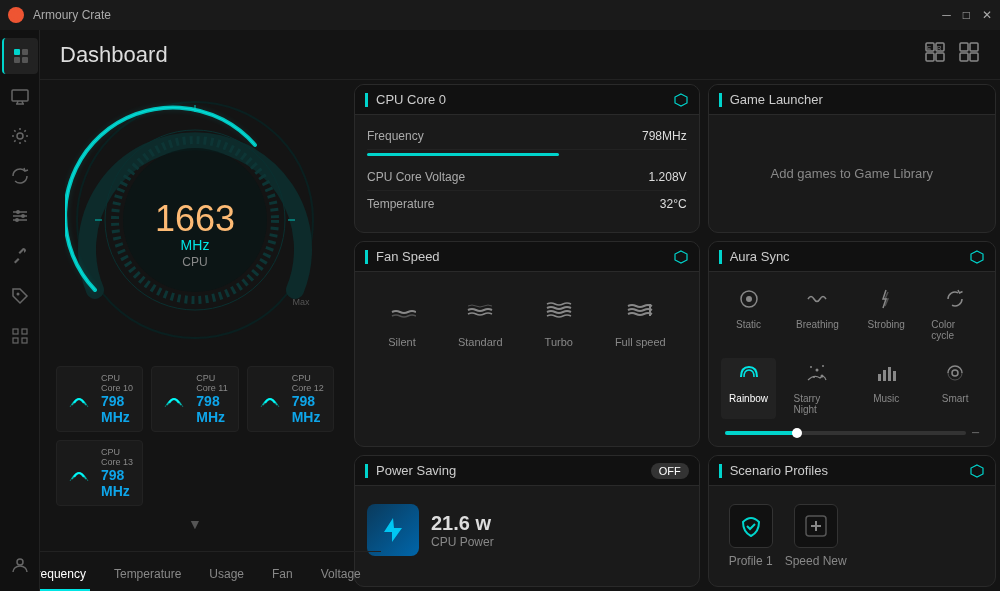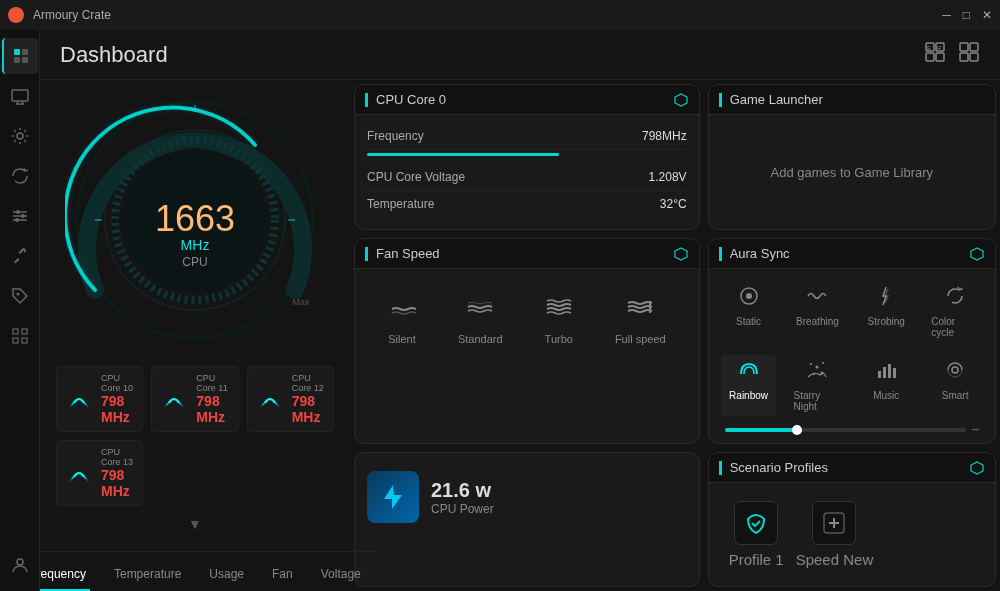--- a/index.html
+++ b/index.html
@@ -133,21 +133,21 @@
       gap: 8px;
     }
     .core-icon {
       width: 28px;
       height: 28px;
       position: relative;
     }
     .core-icon svg { width: 28px; height: 28px; }
     .core-info {}
     .core-name { font-size: 9px; color: #888; }
-    .core-freq { font-size: 14px; color: #ef4444; font-weight: 600; }
+    .core-freq { font-size: 14px; color: #0ea5e9; font-weight: 600; }
     
     .bottom-tabs {
       height: 40px;
       display: flex;
       align-items: flex-end;
       padding: 0 16px;
       gap: 20px;
       border-top: 1px solid #222;
       margin-top: auto;
     }
@@ -335,21 +335,21 @@
       padding: 10px 8px;
       align-items: center;
     }
     .profile-item {
       display: flex;
       flex-direction: column;
       align-items: center;
       gap: 6px;
       cursor: pointer;
       color: #888;
-      font-size: 15px;
+      font-size: 12px;
     }
     .profile-icon {
       width: 44px;
       height: 44px;
       background: #111;
       border: 1px solid #333;
       border-radius: 6px;
       display: flex;
       align-items: center;
       justify-content: center;
@@ -811,20 +811,29 @@
                 </div>
                 <span style="color:#888;font-size:10px;">─</span>
               </div>
             </div>
           </div>
         </div>
 
         <div class="panels-row" style="flex: 0.8;">
 
           <div class="panel-card power-panel" style="flex:1.2;">
+            <div class="panel-header">
+              <div style="display:flex;align-items:center;">
+                <span class="panel-header-accent"></span>
+                <span>Power Saving</span>
+              </div>
+              <span class="power-toggle">
+                <span>OFF</span>
+              </span>
+            </div>
             <div class="panel-body">
               <div class="power-body">
                 <div class="power-icon-box">
                   <svg width="30" height="30" viewBox="0 0 30 30">
                     <polygon points="15,3 6,17 14,17 14,27 24,13 16,13" fill="#00d4ff" opacity="0.9"></polygon>
                   </svg>
                 </div>
                 <div>
                   <div class="power-val">21.6 w</div>
                   <div class="power-sub">CPU Power</div>

